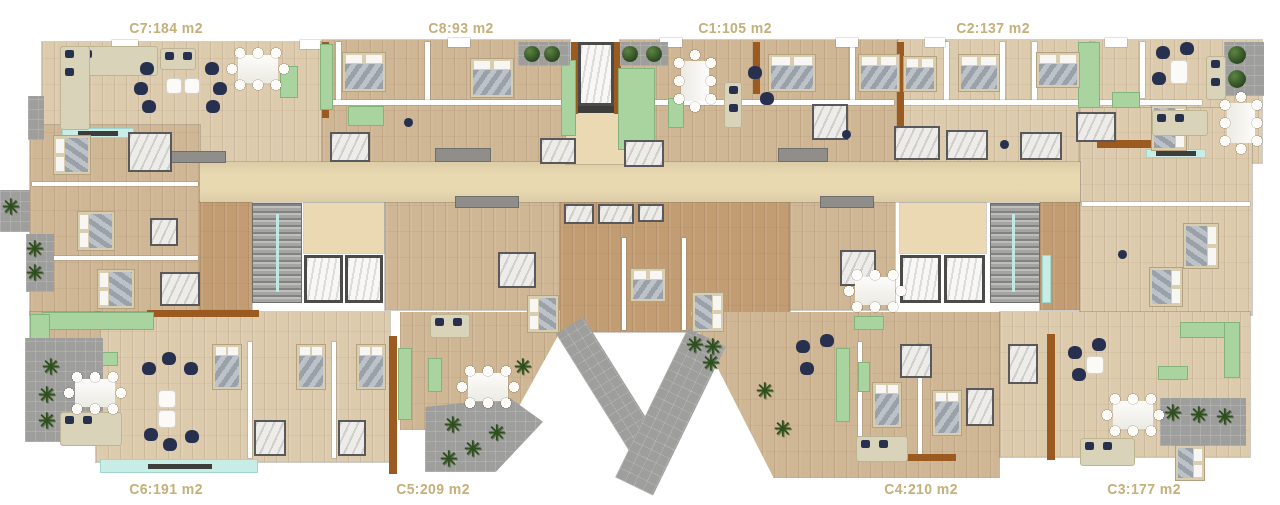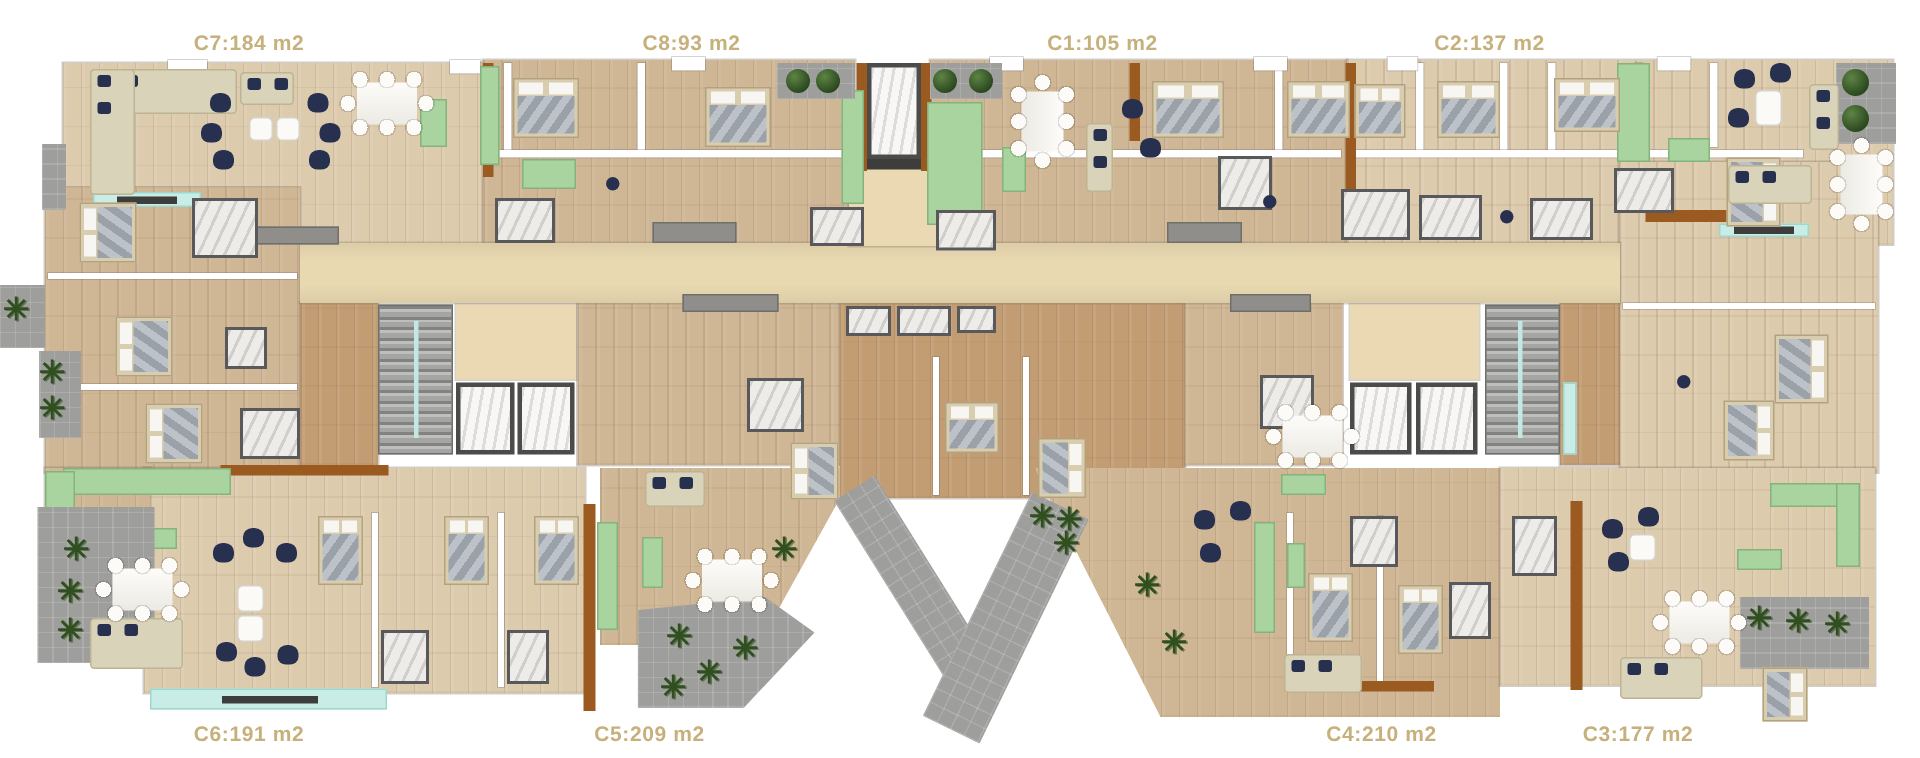--- a/index.html
+++ b/index.html
@@ -314,15 +314,15 @@
   <div class="bush" style="left:1228px;top:46px;width:18px;height:18px"></div>
   <div class="bush" style="left:1228px;top:70px;width:18px;height:18px"></div>
 
   <div class="label" style="left:166px;top:20px">C7:184 m2</div>
   <div class="label" style="left:461px;top:20px">C8:93 m2</div>
   <div class="label" style="left:735px;top:20px">C1:105 m2</div>
   <div class="label" style="left:993px;top:20px">C2:137 m2</div>
   <div class="label" style="left:166px;top:481px">C6:191 m2</div>
   <div class="label" style="left:433px;top:481px">C5:209 m2</div>
   <div class="label" style="left:921px;top:481px">C4:210 m2</div>
-  <div class="label" style="left:1092px;top:481px">C3:177 m2</div>
+  <div class="label" style="left:1144px;top:481px">C3:177 m2</div>
 
 </div>
 
 </body></html>

